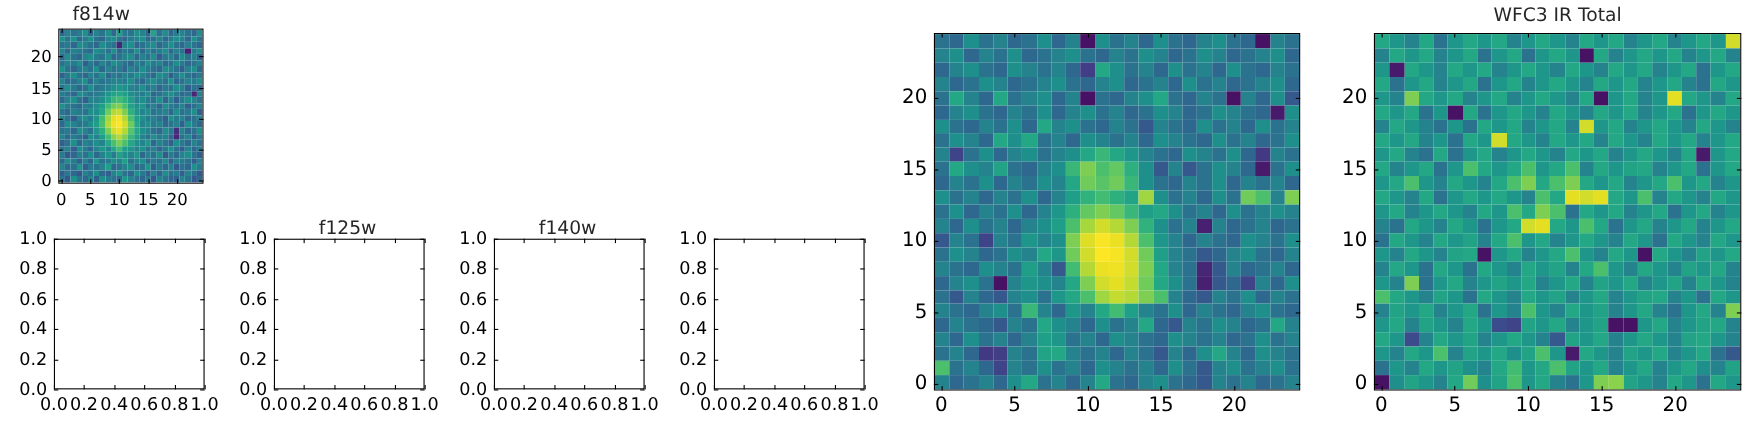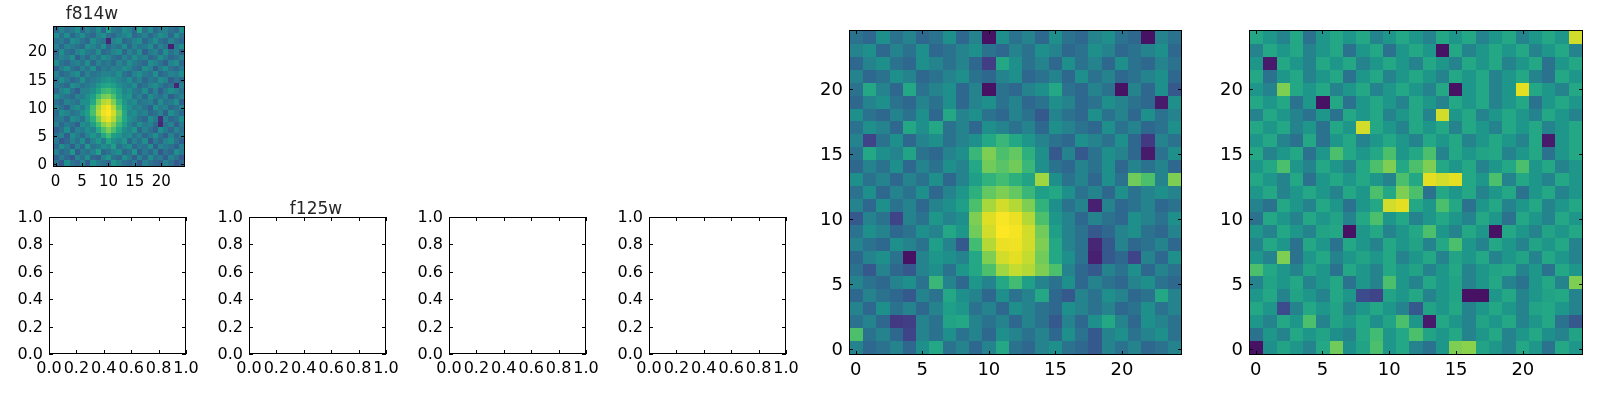--- a/index.html
+++ b/index.html
@@ -769,20 +769,21 @@
       <div class="tick y" style="left:49px;top:54.39999999999999px;"></div>
       <div class="tick y" style="left:182px;top:54.39999999999999px;"></div>
       <div class="tlab y" style="left:1px;width:42px;top:54.39999999999999px;font-size:16px;">0.8</div>
       <div class="tick y" style="left:49px;top:27px;"></div>
       <div class="tick y" style="left:182px;top:27px;"></div>
       <div class="tlab y" style="left:1px;width:42px;top:27px;font-size:16px;">1.0</div>
     </div>
 </div>
 
 <div class="panel" style="left:400px;top:190px;width:200px;height:210px;">
+  <div class="title" style="top:10px;left:16px;width:200px;">f140w</div>
   <div class="plotbox" id="box-f140w" style="left:49px;top:27px;width:137px;height:137px;"></div>
   <div id="ax-f140w">
       <div class="tick x" style="left:49px;top:160px;"></div>
       <div class="tick x" style="left:49px;top:27px;"></div>
       <div class="tlab x" style="left:49px;top:170px;font-size:16px;">0.0</div>
       <div class="tick x" style="left:76.4px;top:160px;"></div>
       <div class="tick x" style="left:76.4px;top:27px;"></div>
       <div class="tlab x" style="left:76.4px;top:170px;font-size:16px;">0.2</div>
       <div class="tick x" style="left:103.80000000000001px;top:160px;"></div>
       <div class="tick x" style="left:103.80000000000001px;top:27px;"></div>
@@ -1517,20 +1518,21 @@
       <div class="tick y" style="left:49px;top:153.5px;"></div>
       <div class="tick y" style="left:378px;top:153.5px;"></div>
       <div class="tlab y" style="left:1px;width:42px;top:153.5px;font-size:18px;">15</div>
       <div class="tick y" style="left:49px;top:88.5px;"></div>
       <div class="tick y" style="left:378px;top:88.5px;"></div>
       <div class="tlab y" style="left:1px;width:42px;top:88.5px;font-size:18px;">20</div>
     </div>
 </div>
 
 <div class="panel" style="left:1200px;top:0px;width:400px;height:400px;">
+  <div class="title" style="top:6px;left:49px;width:334px;">WFC3 IR Total</div>
   <div class="plotbox" id="box-wfc3" style="left:49px;top:30px;width:334px;height:325px;">
     <div class="heatgrid" id="grid-wfc3" style="grid-template-columns: repeat(25, 1fr); grid-template-rows: repeat(25, 1fr);">
         <div style="background:rgb(36,167,132)"></div>
         <div style="background:rgb(30,151,138)"></div>
         <div style="background:rgb(36,131,141)"></div>
         <div style="background:rgb(36,167,132)"></div>
         <div style="background:rgb(42,114,142)"></div>
         <div style="background:rgb(30,151,138)"></div>
         <div style="background:rgb(36,167,132)"></div>
         <div style="background:rgb(30,151,138)"></div>

